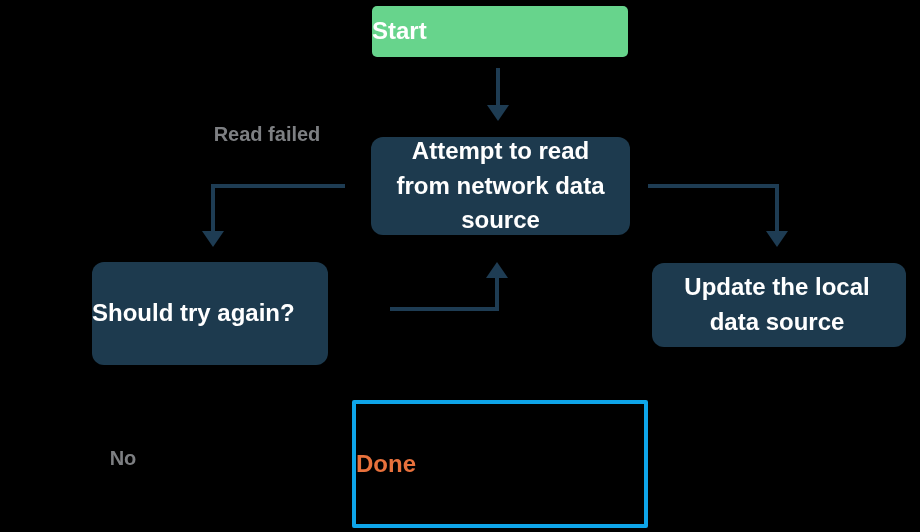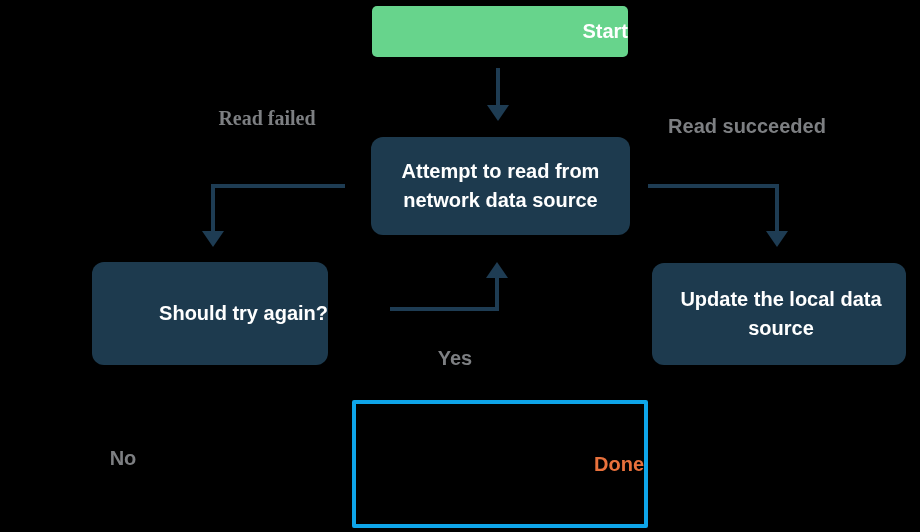--- a/index.html
+++ b/index.html
@@ -27,25 +27,25 @@
     stroke-width: 4;
   }
   .edges-svg polygon {
     fill: #1e3c53;
     stroke: none;
   }
   .node {
     position: absolute;
     display: flex;
     align-items: center;
-    justify-content: flex-end;
+    justify-content: flex-start;
     text-align: center;
     box-sizing: border-box;
     color: #ffffff;
-    font-size: 20px;
+    font-size: 24px;
     font-weight: 700;
     line-height: 1.45;
   }
   .node-start {
     left: 372px; top: 6px;
     width: 256px; height: 51px;
     background: #67d48c;
     border-radius: 5px;
   }
   .node-dark {
@@ -57,41 +57,41 @@
     width: 259px; height: 98px;
     padding: 0 14px;
   }
   .node-attempt .inner { max-width: 232px; }
   .node-should-try {
     left: 92px; top: 262px;
     width: 236px; height: 103px;
   }
   .node-update {
     left: 652px; top: 263px;
-    width: 254px; height: 102px;
+    width: 254px; height: 84px;
     padding: 0 14px;
   }
   .node-update .inner { max-width: 222px; }
   .node-done {
     left: 352px; top: 400px;
     width: 296px; height: 128px;
     background: transparent;
     border: 4px solid #0ea5e9;
     border-radius: 2px;
     color: #e8713c;
   }
   .edge-label {
     position: absolute;
     color: #7d7f82;
     font-size: 20px;
     font-weight: 700;
     text-align: center;
     line-height: 28px;
   }
-  .label-read-failed  { left: 197px; top: 104px; width: 140px; font-family: Liberation Serif, serif; }
+  .label-read-failed  { left: 197px; top: 120px; width: 140px; }
   .label-read-succeeded { left: 667px; top: 112px; width: 160px; }
   .label-yes { left: 415px; top: 344px; width: 80px; }
   .label-no  { left: 93px;  top: 444px; width: 60px; }
 </style>
 </head>
 <body>
 
 <div class="canvas">
 
   <svg class="edges-svg" viewBox="0 0 920 532" xmlns="http://www.w3.org/2000/svg">
@@ -132,19 +132,17 @@
   <div class="node node-dark node-update">
     <span class="inner">Update the local data source</span>
   </div>
 
   <div class="node node-done">
     <span class="inner">Done</span>
   </div>
 
   <div class="edge-label label-read-failed">Read failed</div>
 
-  <div class="edge-label label-read-succeeded">Read succeeded</div>
 
-  <div class="edge-label label-yes">Yes</div>
 
   <div class="edge-label label-no">No</div>
 
 </div>
 
 </body></html>

